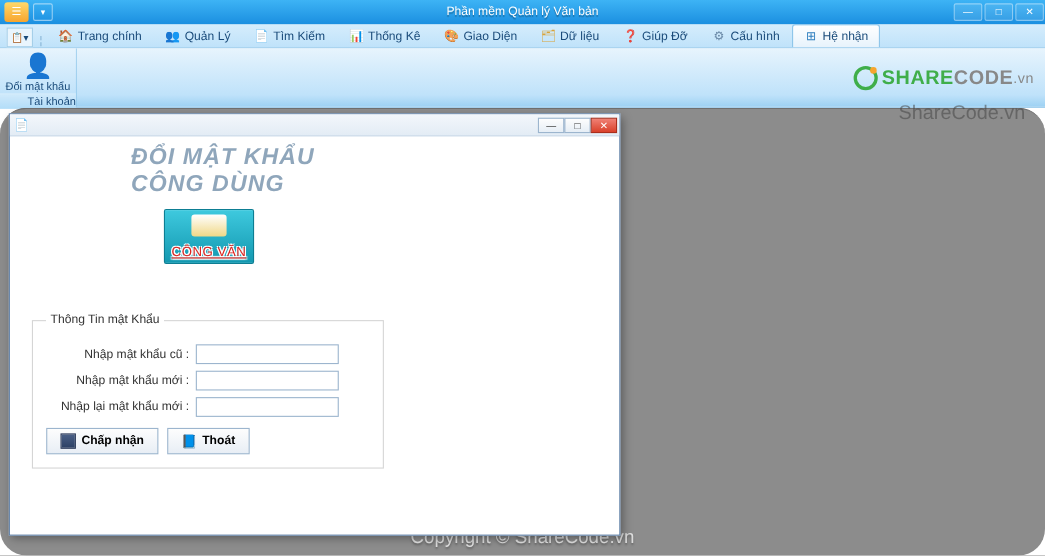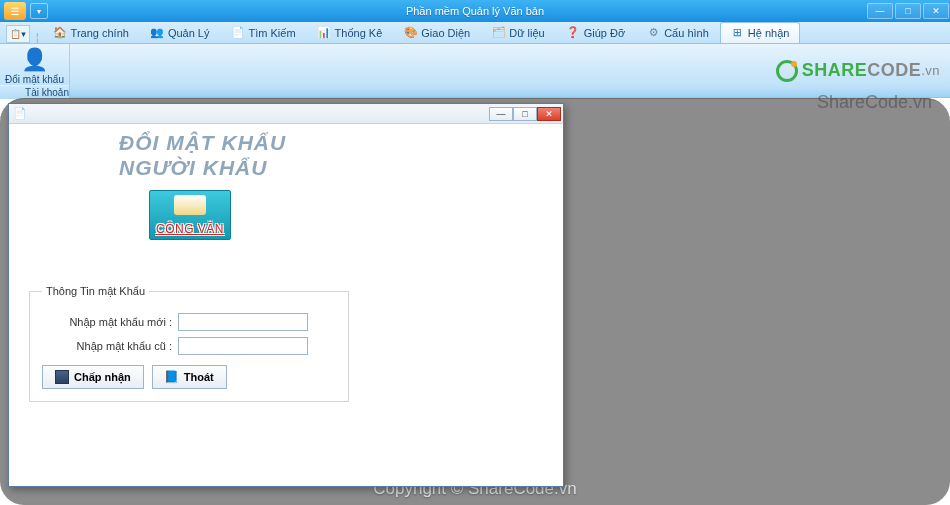--- a/index.html
+++ b/index.html
@@ -223,33 +223,37 @@
       <span class="dicon">📄</span>
       <div class="dbtns">
         <span>—</span>
         <span>□</span>
         <span class="close">✕</span>
       </div>
     </div>
     <div class="dlg-body">
       <div class="dlg-heading">
         <div>ĐỔI MẬT KHẨU</div>
-        <div>NGƯỜI KHẨU</div>
+        <div>CÔNG DÙNG</div>
       </div>
       <div class="badge">
         <span class="badge-text">CÔNG VĂN</span>
       </div>
       <fieldset class="fieldset">
         <legend>Thông Tin mật Khẩu</legend>
         <div class="frow">
+          <label>Nhập mật khẩu cũ :</label>
+          <input type="password" style="">
+        </div>
+        <div class="frow">
           <label>Nhập mật khẩu mới :</label>
           <input type="password" style="">
         </div>
         <div class="frow">
-          <label>Nhập mật khẩu cũ :</label>
+          <label>Nhập lại mật khẩu mới :</label>
           <input type="password" style="">
         </div>
         <div class="btnrow">
           <button>
               <span class="bicon save"></span>
               <span>Chấp nhận</span>
             </button>
           <button>
               <span class="bicon exit">📘</span>
               <span>Thoát</span>

